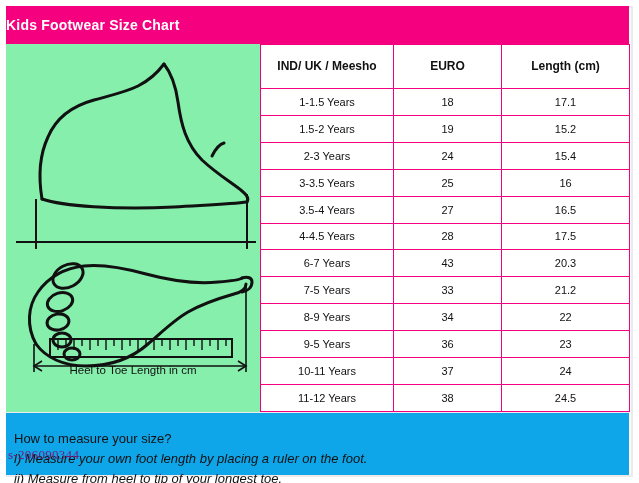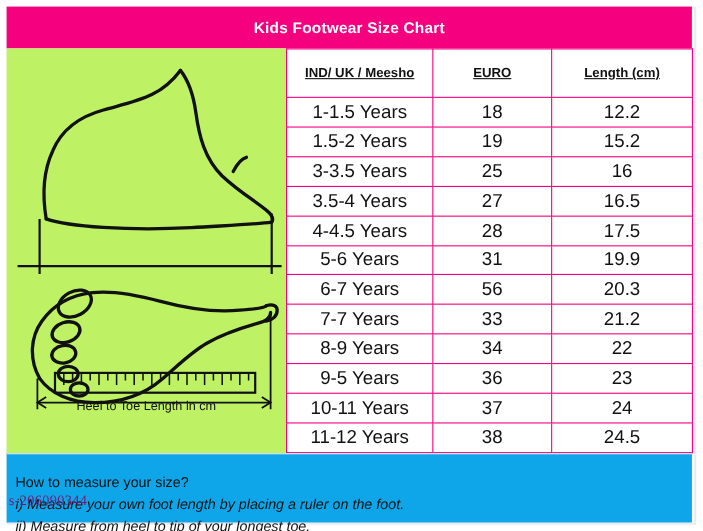--- a/index.html
+++ b/index.html
@@ -23,34 +23,34 @@
     background: #ffffff;
   }
   
   .banner {
     position: absolute;
     left: 6px; top: 6px;
     width: 623px; height: 38px;
     background: #f5007e;
     display: flex;
     align-items: center;
-    justify-content: center;
+    justify-content: flex-start;
   }
   .banner-title {
     color: #ffffff;
     font-size: 14px;
     font-weight: bold;
     letter-spacing: .2px;
   }
   
   .left-col {
     position: absolute;
     left: 6px; top: 44px;
     width: 254px; height: 368px;
-    background: #bef264;
+    background: #86efac;
   }
   .foot-svg { display: block; }
   .heel-caption {
     position: absolute;
     left: 0; top: 320px;
     width: 254px;
     text-align: center;
     font-size: 11.5px;
     color: #111;
   }
@@ -64,31 +64,30 @@
     width: 100%;
     height: 100%;
     border-collapse: collapse;
     table-layout: fixed;
   }
   table.size-table th,
   table.size-table td {
     border: 1px solid #f5007e;
     text-align: center;
     vertical-align: middle;
-    font-size: 17px;
+    font-size: 11px;
     color: #111;
     padding: 1px 2px;
     background: #ffffff;
   }
   table.size-table th {
     font-weight: bold;
     font-size: 12px;
     line-height: 1.25;
     height: 44px;
-    text-decoration: underline;
   }
   table.size-table td { height: 26px; }
   col.c1 { width: 133px; }
   col.c2 { width: 108px; }
   col.c3 { width: 128px; }
   
   .notes {
     position: absolute;
     left: 6px; top: 412px;
     width: 623px; height: 63px;
@@ -201,54 +200,54 @@
         <tr>
           <th>IND/ UK / Meesho</th>
           <th>EURO</th>
           <th>Length (cm)</th>
         </tr>
       </thead>
       <tbody>
         <tr>
             <td>1-1.5 Years</td>
             <td>18</td>
-            <td>12.2</td>
+            <td>17.1</td>
           </tr>
         <tr>
             <td>1.5-2 Years</td>
             <td>19</td>
             <td>15.2</td>
           </tr>
         <tr>
+            <td>2-3 Years</td>
+            <td>24</td>
+            <td>15.4</td>
+          </tr>
+        <tr>
             <td>3-3.5 Years</td>
             <td>25</td>
             <td>16</td>
           </tr>
         <tr>
             <td>3.5-4 Years</td>
             <td>27</td>
             <td>16.5</td>
           </tr>
         <tr>
             <td>4-4.5 Years</td>
             <td>28</td>
             <td>17.5</td>
           </tr>
         <tr>
-            <td>5-6 Years</td>
-            <td>31</td>
-            <td>19.9</td>
-          </tr>
-        <tr>
             <td>6-7 Years</td>
-            <td>56</td>
+            <td>43</td>
             <td>20.3</td>
           </tr>
         <tr>
-            <td>7-7 Years</td>
+            <td>7-5 Years</td>
             <td>33</td>
             <td>21.2</td>
           </tr>
         <tr>
             <td>8-9 Years</td>
             <td>34</td>
             <td>22</td>
           </tr>
         <tr>
             <td>9-5 Years</td>

